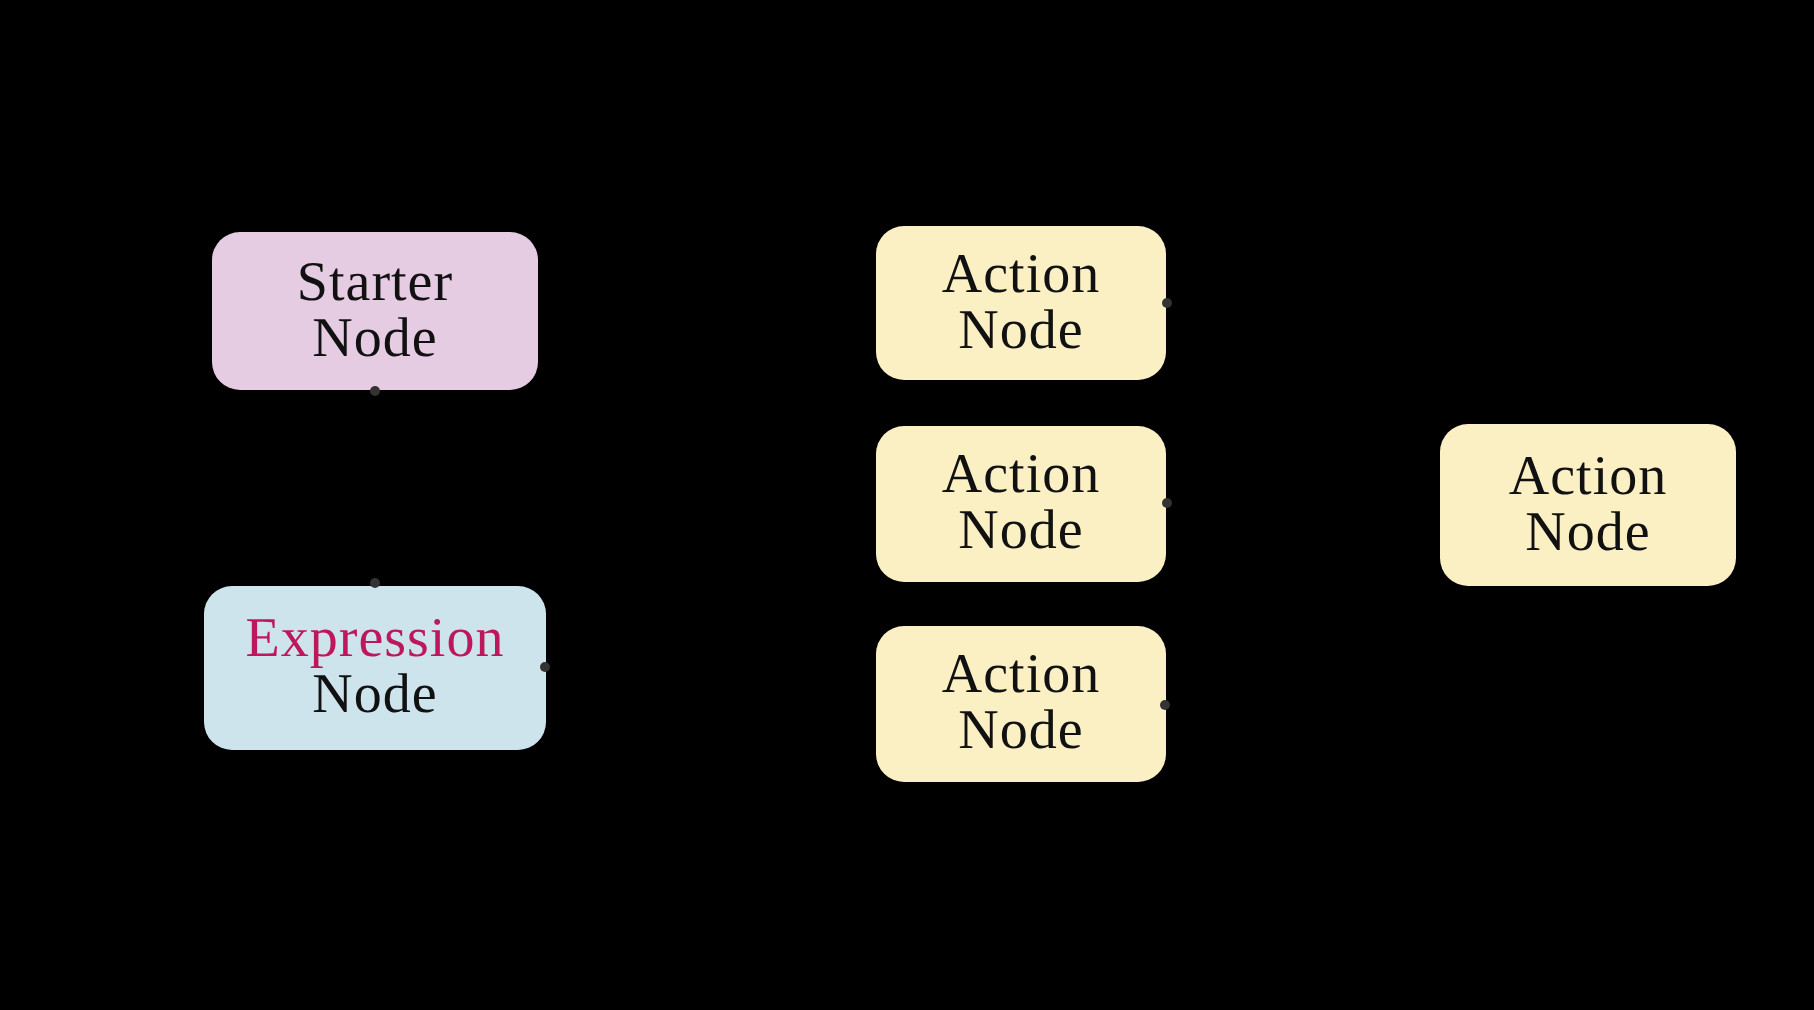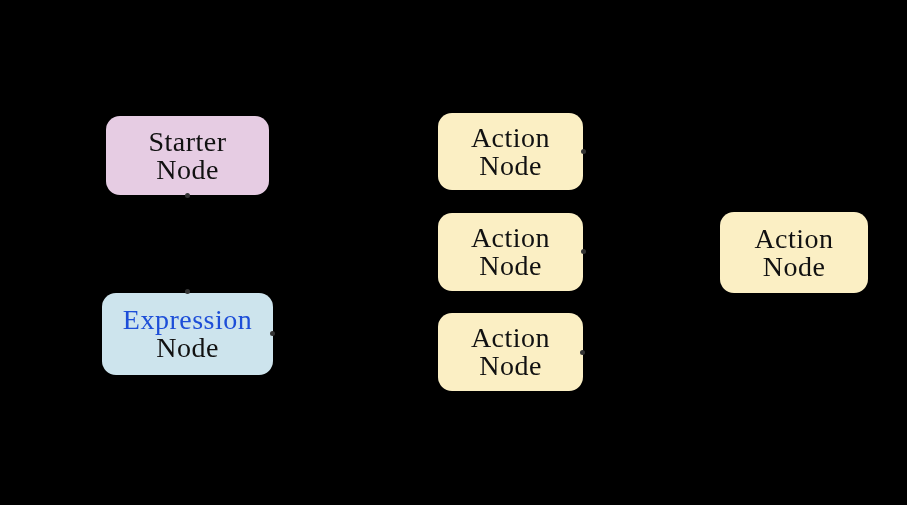--- a/index.html
+++ b/index.html
@@ -80,21 +80,21 @@
     <span class="line" style="color: rgb(17, 17, 17);">Action</span>
     <span class="line" style="color: rgb(17, 17, 17);">Node</span>
   </div>
 
   <div class="node n-action-right" style="background-color: rgb(251, 239, 196);">
     <span class="line" style="color: rgb(17, 17, 17);">Action</span>
     <span class="line" style="color: rgb(17, 17, 17);">Node</span>
   </div>
 
   <div class="node n-expression" style="background-color: rgb(205, 228, 237);">
-    <span class="line" style="color: #1d4ed8;">Expression</span>
+    <span class="line" style="color: #be185d;">Expression</span>
     <span class="line" style="color: rgb(17, 17, 17);">Node</span>
   </div>
 
   <div class="dot dot-1" style="background-color: rgb(51, 51, 51);"></div>
   <div class="dot dot-2" style="background-color: rgb(51, 51, 51);"></div>
   <div class="dot dot-3" style="background-color: rgb(51, 51, 51);"></div>
   <div class="dot dot-4" style="background-color: rgb(51, 51, 51);"></div>
   <div class="dot dot-5" style="background-color: rgb(51, 51, 51);"></div>
   <div class="dot dot-6" style="background-color: rgb(51, 51, 51);"></div>
 

